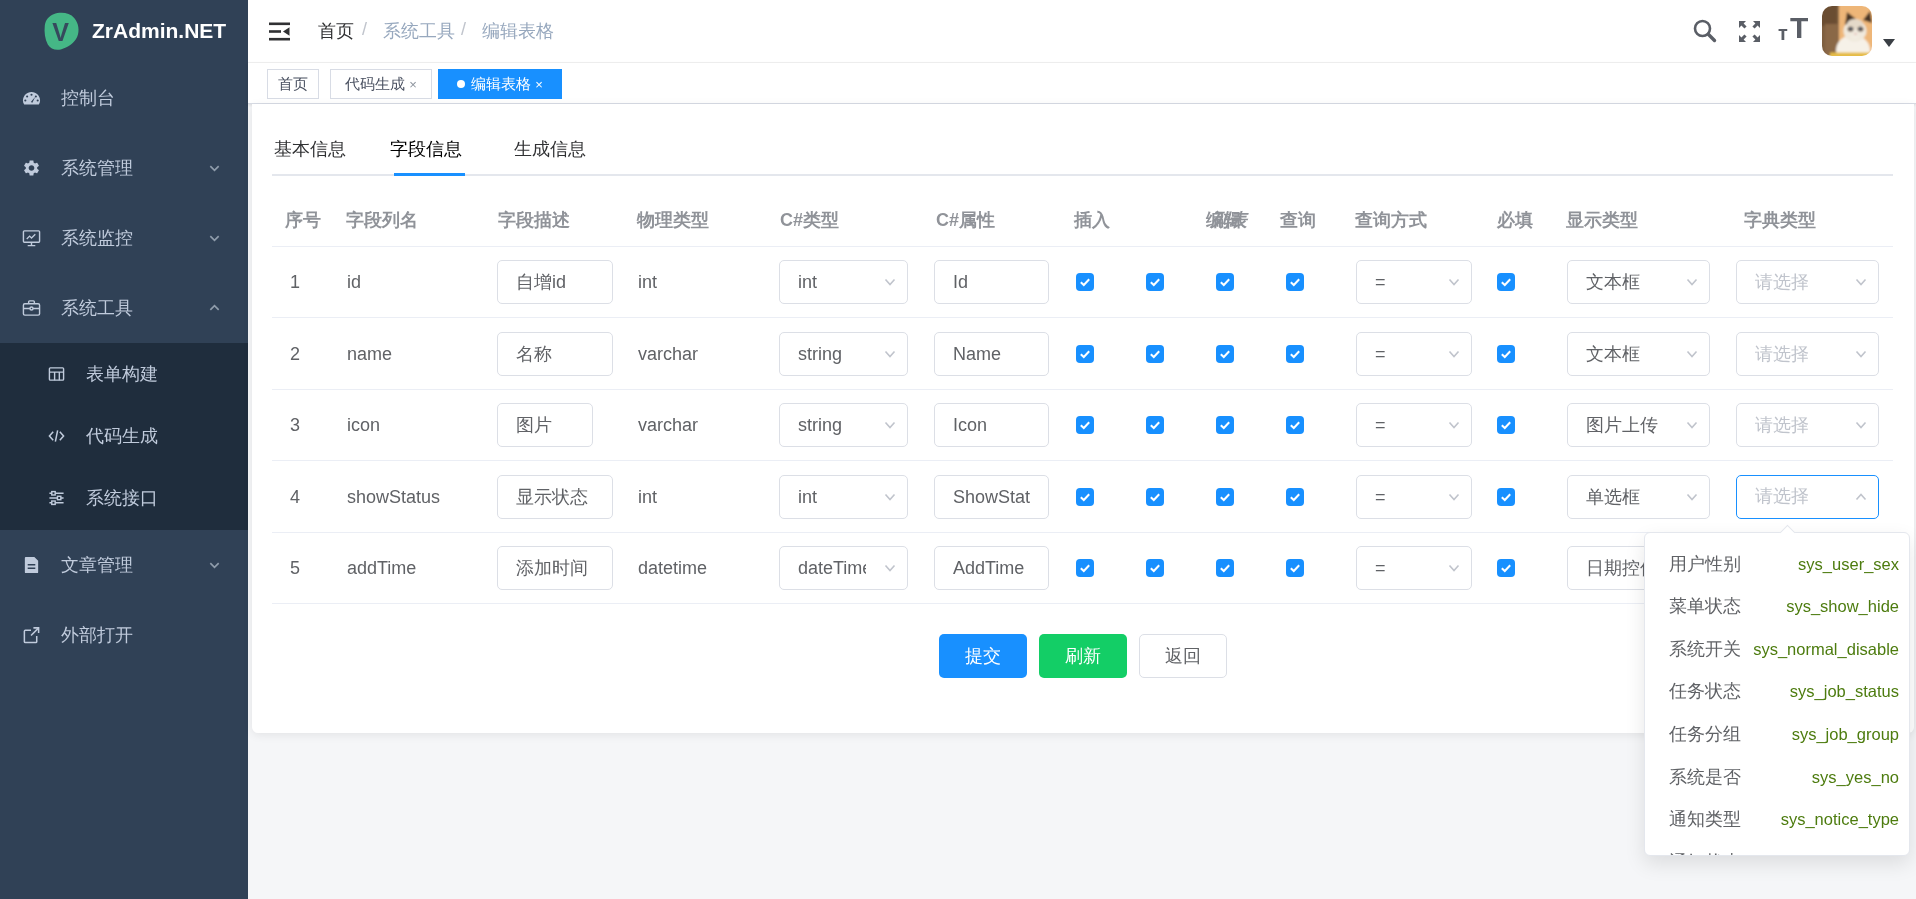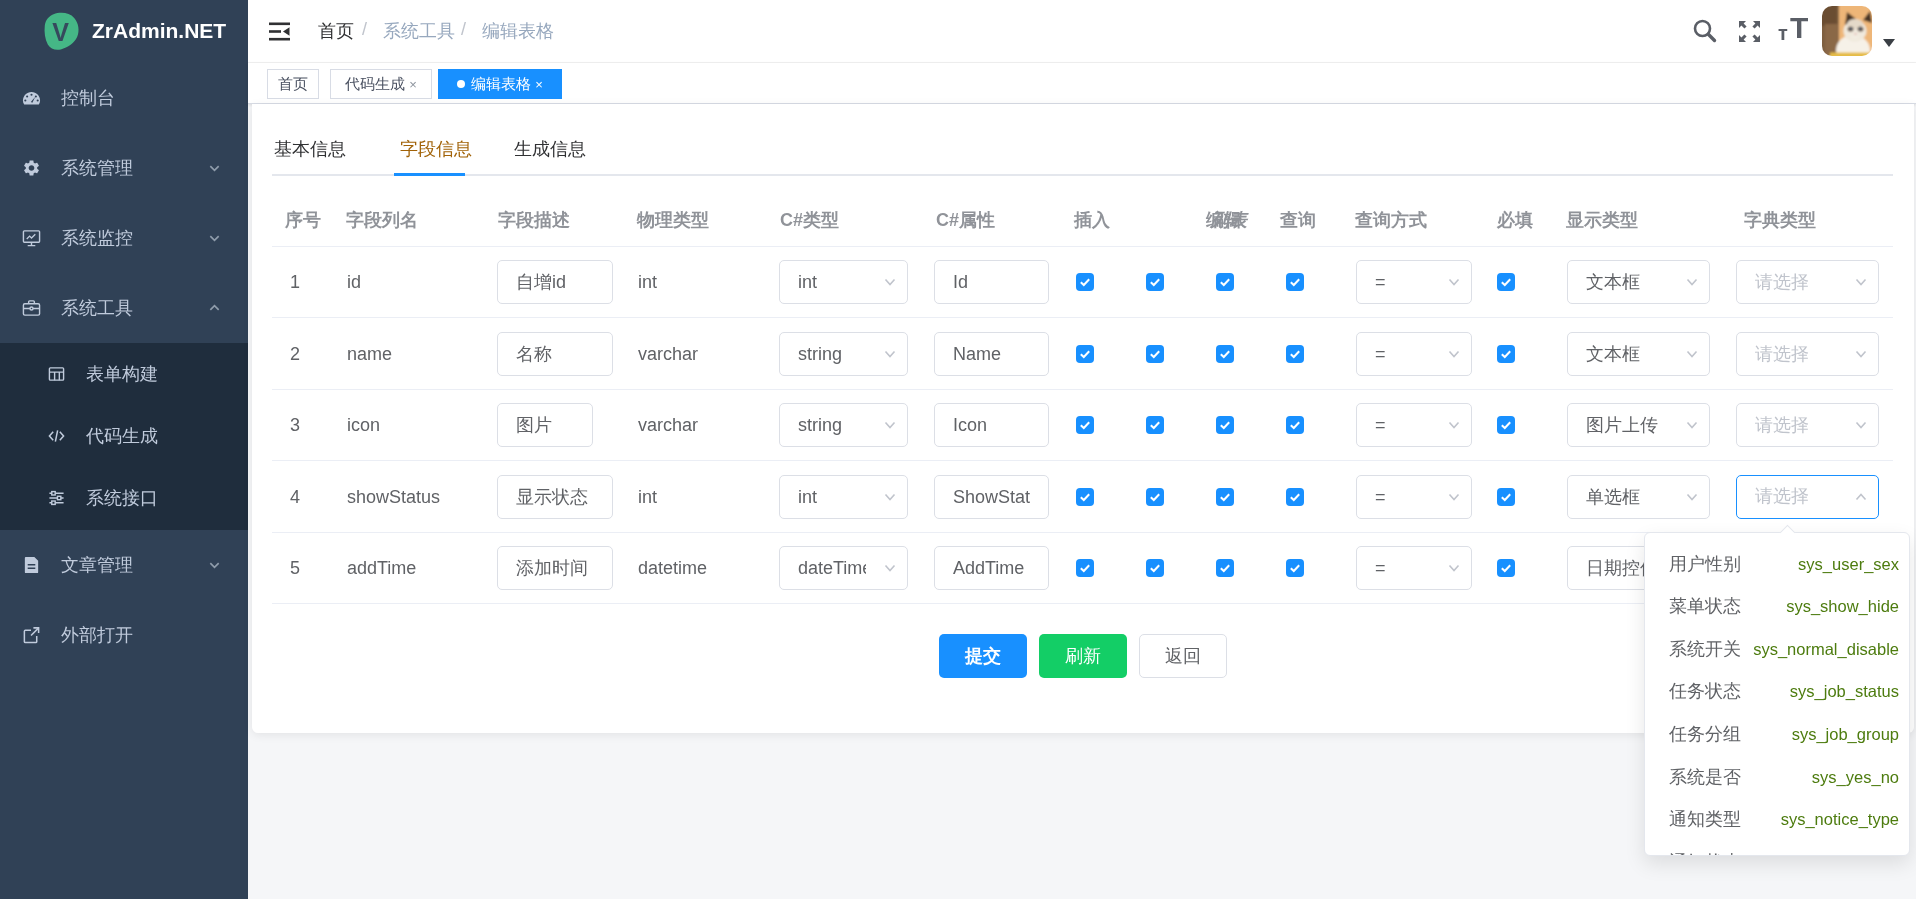--- a/index.html
+++ b/index.html
@@ -224,21 +224,21 @@
     <path d="M1 1 h12 L7 9 Z"></path>
   </svg>
 
 <div class="abs" id="tagbar"></div>
 <div class="tag" style="left:267px;width:52px;">首页</div>
 <div class="tag" style="left:330px;width:102px;">代码生成 <span style="color:#8c939d;font-size:13px;">×</span></div>
 <div class="tag active" style="left:438px;width:124px;"><span style="display:inline-block;width:8px;height:8px;background:#fff;border-radius:50%;margin-right:6px;position:relative;top:-1px;"></span>编辑表格 <span style="font-size:13px;">×</span></div>
 
 <div class="abs" id="card"></div>
 <span class="etab" style="left:274px;">基本信息</span>
-<span class="etab" style="left:400px;color:#a16207;text-align:right;">字段信息</span>
+<span class="etab" style="left:390px;color:#000000;text-align:right;">字段信息</span>
 <span class="etab" style="left:514px;">生成信息</span>
 <div class="abs" id="tabline"></div>
 <div class="abs" id="tabactive"></div>
 
 <span class="th" style="left:285px;">序号</span>
 <span class="th" style="left:346px;">字段列名</span>
 <span class="th" style="left:498px;">字段描述</span>
 <span class="th" style="left:637px;">物理类型</span>
 <span class="th" style="left:780px;">C#类型</span>
 <span class="th" style="left:936px;">C#属性</span>
@@ -463,21 +463,21 @@
       </svg>
     </div>
     <div class="sel" style="left:1567px;top:568px;width:143px;">日期控件<svg class="ch" viewBox="0 0 14 14" fill="none" stroke="currentColor" stroke-width="1.6">
         <path d="M2.5 4.5 L7 9.5 L11.5 4.5"></path>
       </svg></div>
     <div class="sel ph" style="left:1736px;top:568px;width:143px;">请选择<svg class="ch" viewBox="0 0 14 14" fill="none" stroke="currentColor" stroke-width="1.6">
         <path d="M2.5 4.5 L7 9.5 L11.5 4.5"></path>
       </svg></div>
   </div>
 
-<div class="btn" style="left:939px;background:#1890ff;font-weight:bold;">提交</div>
+<div class="btn" style="left:939px;background:#1890ff;">提交</div>
 <div class="btn" style="left:1039px;background:#13ce66;">刷新</div>
 <div class="btn" style="left:1139px;background:#fff;border:1px solid #dcdfe6;color:#606266;line-height:42px;">返回</div>
 
 <div class="abs" id="dd">
     <div id="ddrows">
       <div class="ddrow" style="top:9px;">
         <span class="l">用户性别</span>
         <span class="r">sys_user_sex</span>
       </div>
       <div class="ddrow" style="top:51.6px;">

